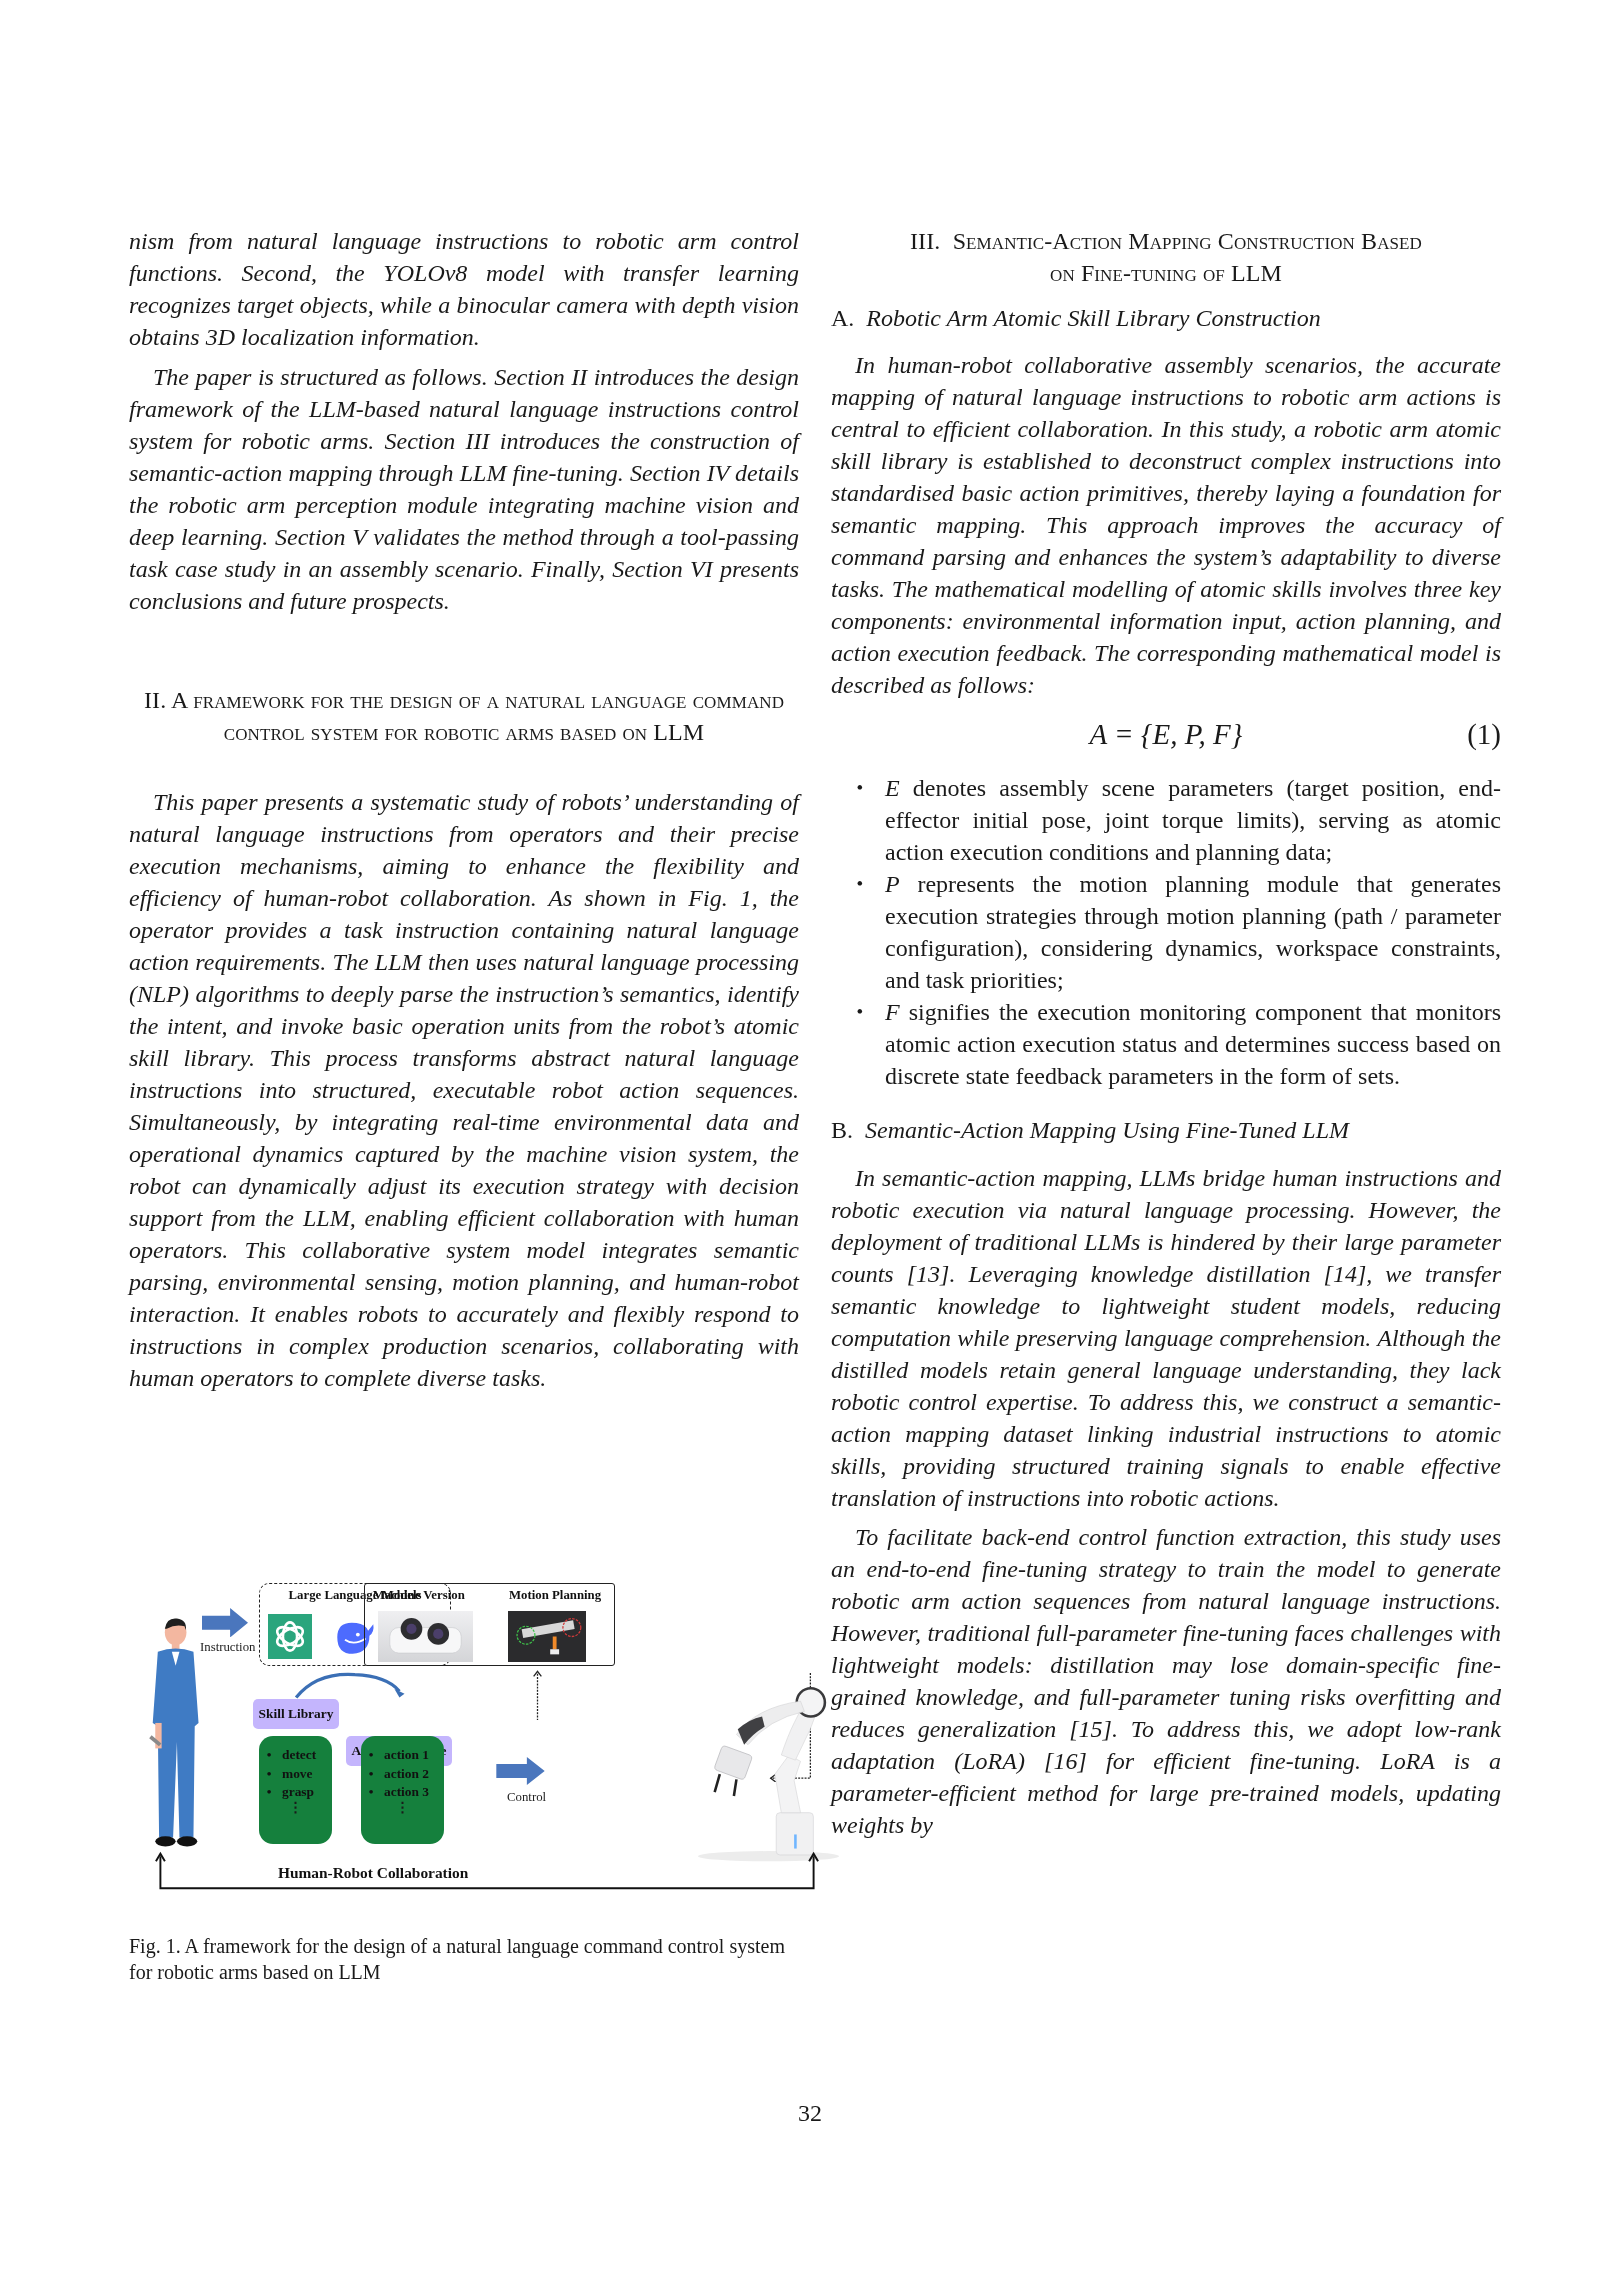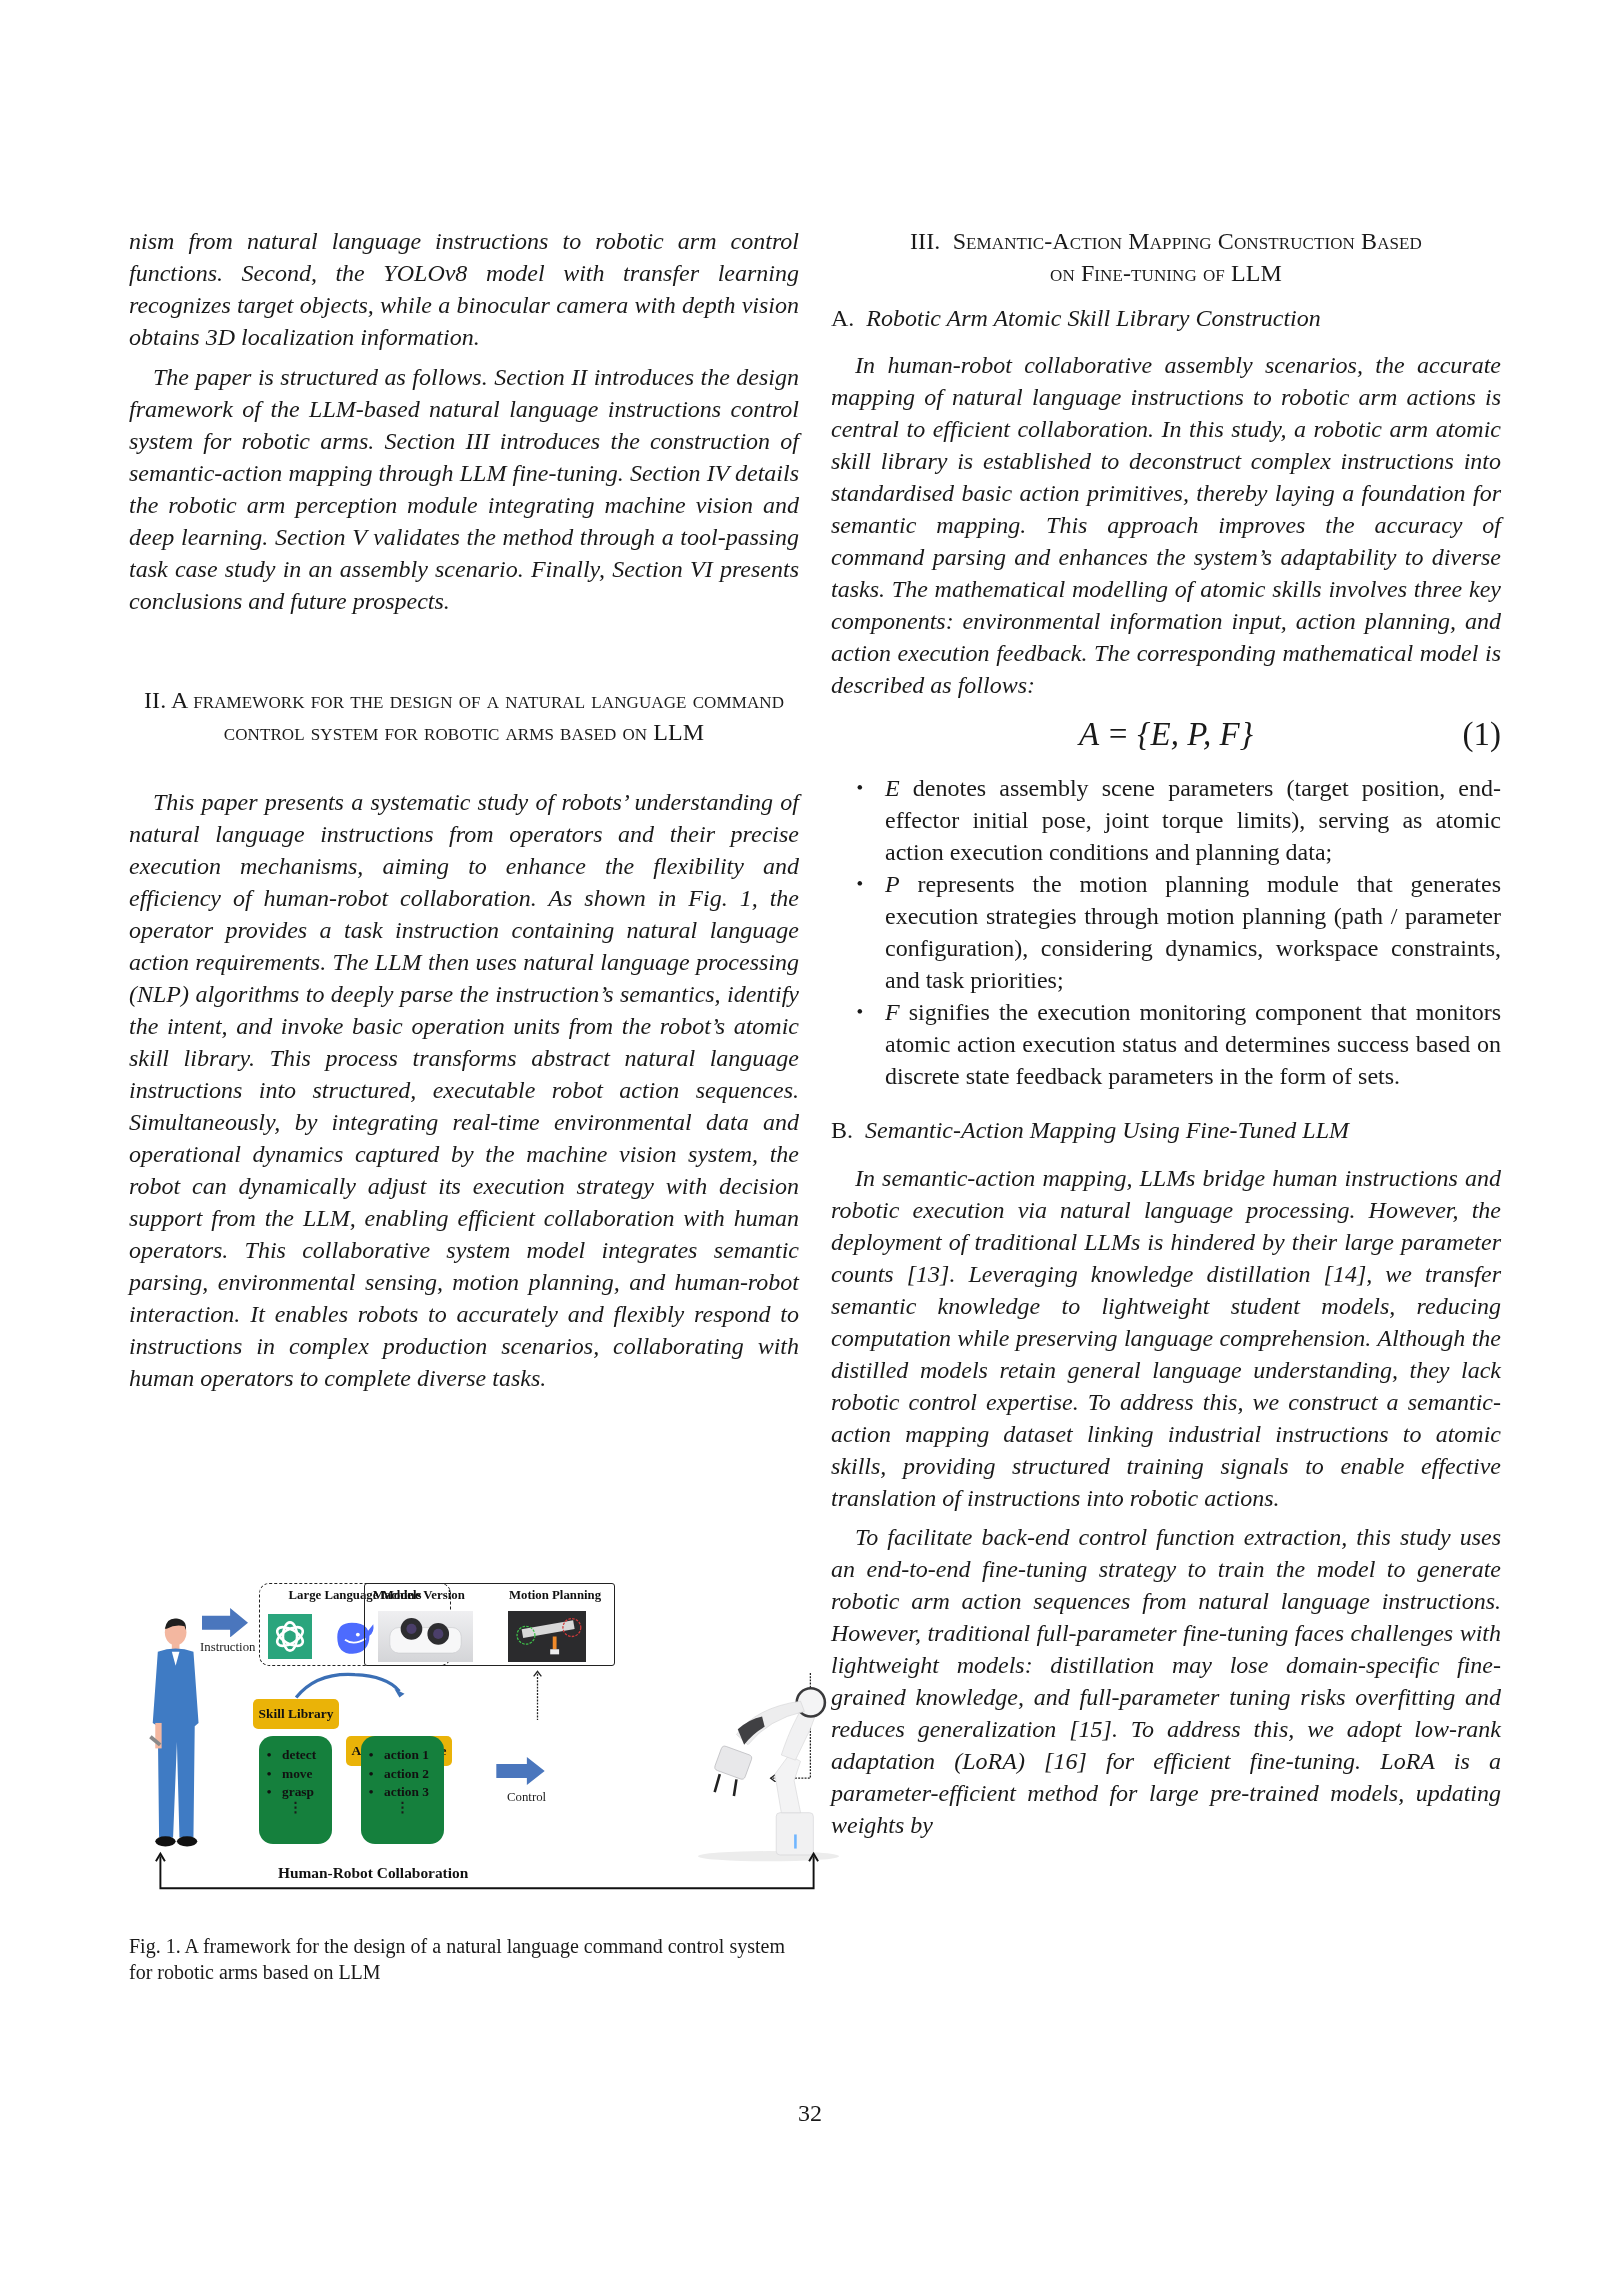--- a/index.html
+++ b/index.html
@@ -7,21 +7,21 @@
          font-family: "Liberation Serif", "DejaVu Serif", serif; }
   .col { position: absolute; width: 670px; font-size: 24px; line-height: 32px; text-align: justify; hyphens: manual; }
   .col-left { left: 129px; top: 225px; }
   .col-right { left: 831px; top: 225px; }
   p { margin: 0; font-style: italic; }
   p.indent { text-indent: 24px; }
   .gap-s { margin-top: 7.7px; }
   .sec-head { text-align: center; font-size: 24px; line-height: 32px; font-variant: small-caps; letter-spacing: 0.1px; }
   .sub-head { font-style: italic; text-align: left; margin-top: 15.4px; margin-bottom: 15.4px; }
   .sub-head .num { font-style: normal; }
-  .eq-row { position: relative; height: 38px; margin-top: 16.6px; margin-bottom: 16.6px; text-align: center; font-style: italic; font-size: 33px; }
+  .eq-row { position: relative; height: 38px; margin-top: 16.6px; margin-bottom: 16.6px; text-align: center; font-style: italic; font-size: 29px; }
   .eq-row .eqnum { position: absolute; right: 0; top: 0; font-style: normal; }
   ul.bul { list-style: none; margin: 7.7px 0 0 0; padding: 0; }
   ul.bul li { position: relative; padding-left: 54px; }
   ul.bul li::before { content: "\2022"; position: absolute; left: 25.6px; top: 0; font-size: 19px; }
   ul.bul li .var { font-style: italic; }
   .caption { position: absolute; left: 129px; top: 1934px; width: 670px; font-size: 20px; line-height: 25.6px; text-align: left; }
   .page-num { position: absolute; left: 0; width: 1620px; top: 2100px; text-align: center; font-size: 24px; }
 
   
   .figure { position: absolute; left: 128px; top: 1582px; width: 688px; height: 327px; font-family: "Liberation Serif", serif; }
@@ -29,21 +29,21 @@
   .person { left: 11.5px; top: 32px; width: 70px; height: 237px; }
   .arrow-blue { position: absolute; }
   .txt { position: absolute; font-size: 12.8px; color: #222; white-space: nowrap; }
   .bold { font-weight: bold; color: #111; }
   .llm-box { left: 131px; top: 1.3px; width: 192px; height: 83px; border: 1.9px dashed #222; border-radius: 10.2px; box-sizing: border-box; }
   .llm-title { left: 0; width: 100%; top: 3.8px; text-align: center; font-size: 12.8px; }
   .logo { position: absolute; width: 44px; height: 45px; top: 29.5px; }
   .logo-openai { left: 7.7px; background: #2aa57d; }
   .logo-deepseek { left: 72px; background: transparent; }
   .logo-qwen { left: 139px; background: #5154b0; }
-  .tag { height: 29.5px; background: #eab308; border-radius: 5.1px; font-weight: bold; font-size: 13.4px; display: flex; align-items: center; justify-content: center; color: #111; }
+  .tag { height: 29.5px; background: #c4b5fd; border-radius: 5.1px; font-weight: bold; font-size: 13.4px; display: flex; align-items: center; justify-content: center; color: #111; }
   .tag-skill { left: 125px; top: 117px; width: 86px; }
   .tag-action { left: 218px; top: 117px; width: 106px; margin-top: 37px; }
   .list-box { background: #15803d; border-radius: 14px; top: 154px; height: 108px; box-sizing: border-box; padding: 10.2px 0 0 0; }
   .list-skill { left: 131px; width: 73px; }
   .list-action { left: 233px; width: 83px; }
   .list-box ul { list-style: none; margin: 0; padding: 0; }
   .list-box li { font-weight: bold; font-size: 13.4px; line-height: 18.6px; position: relative; padding-left: 23px; color: #111; }
   .list-box li::before { content: "\2022"; position: absolute; left: 7.7px; }
   .vdots { text-align: center; font-weight: bold; font-size: 14px; line-height: 6.4px; margin-top: 2.6px; }
   .hrc-label { left: 150px; top: 282px; font-size: 15.4px; }

